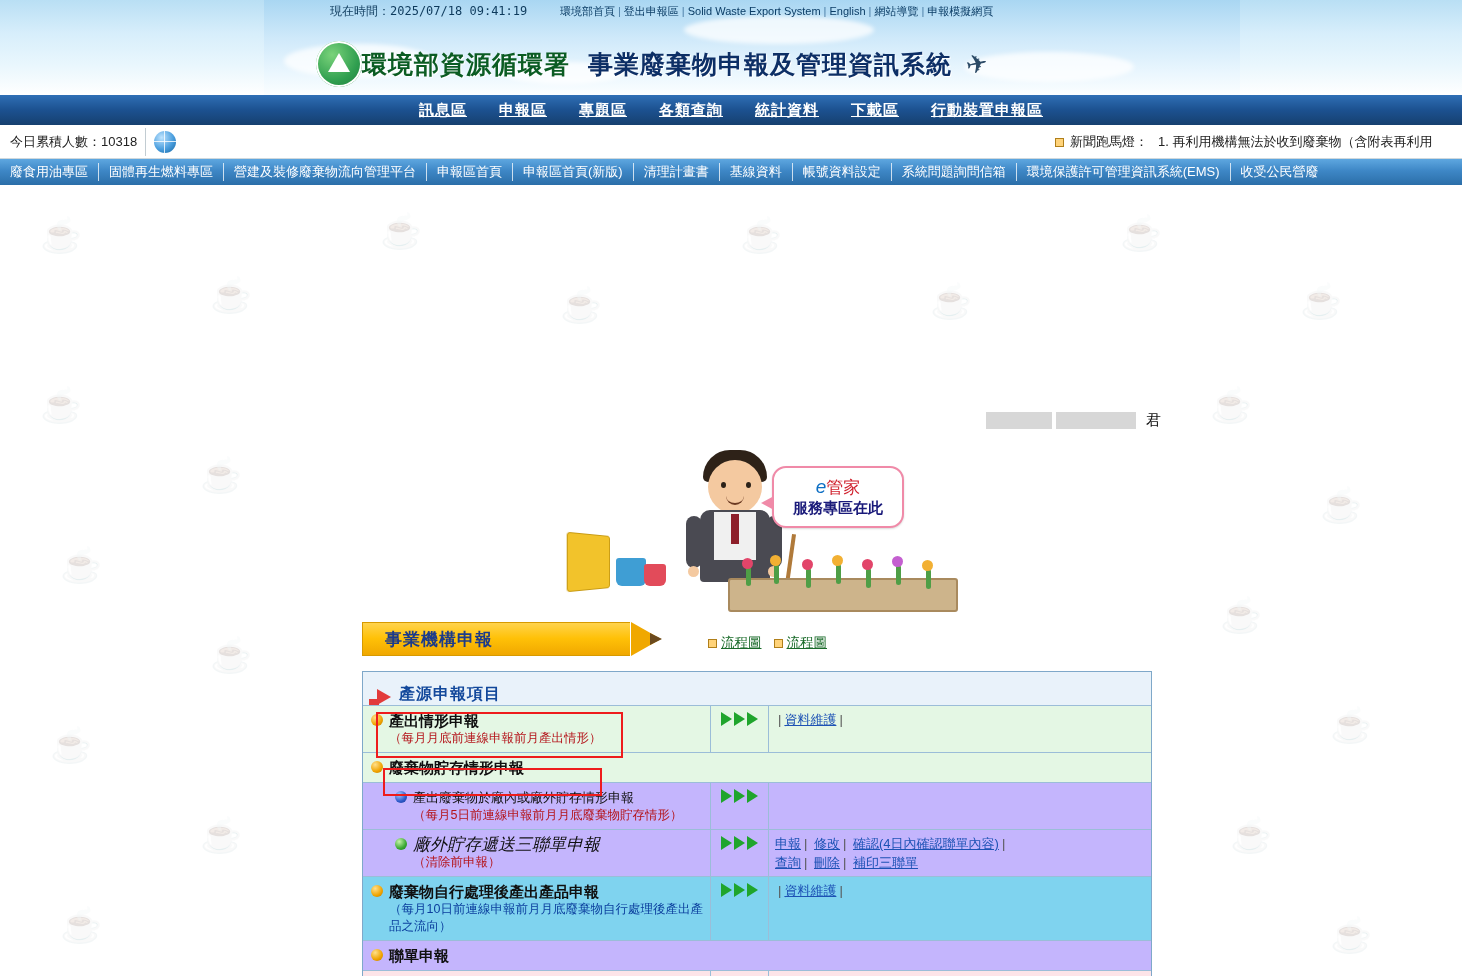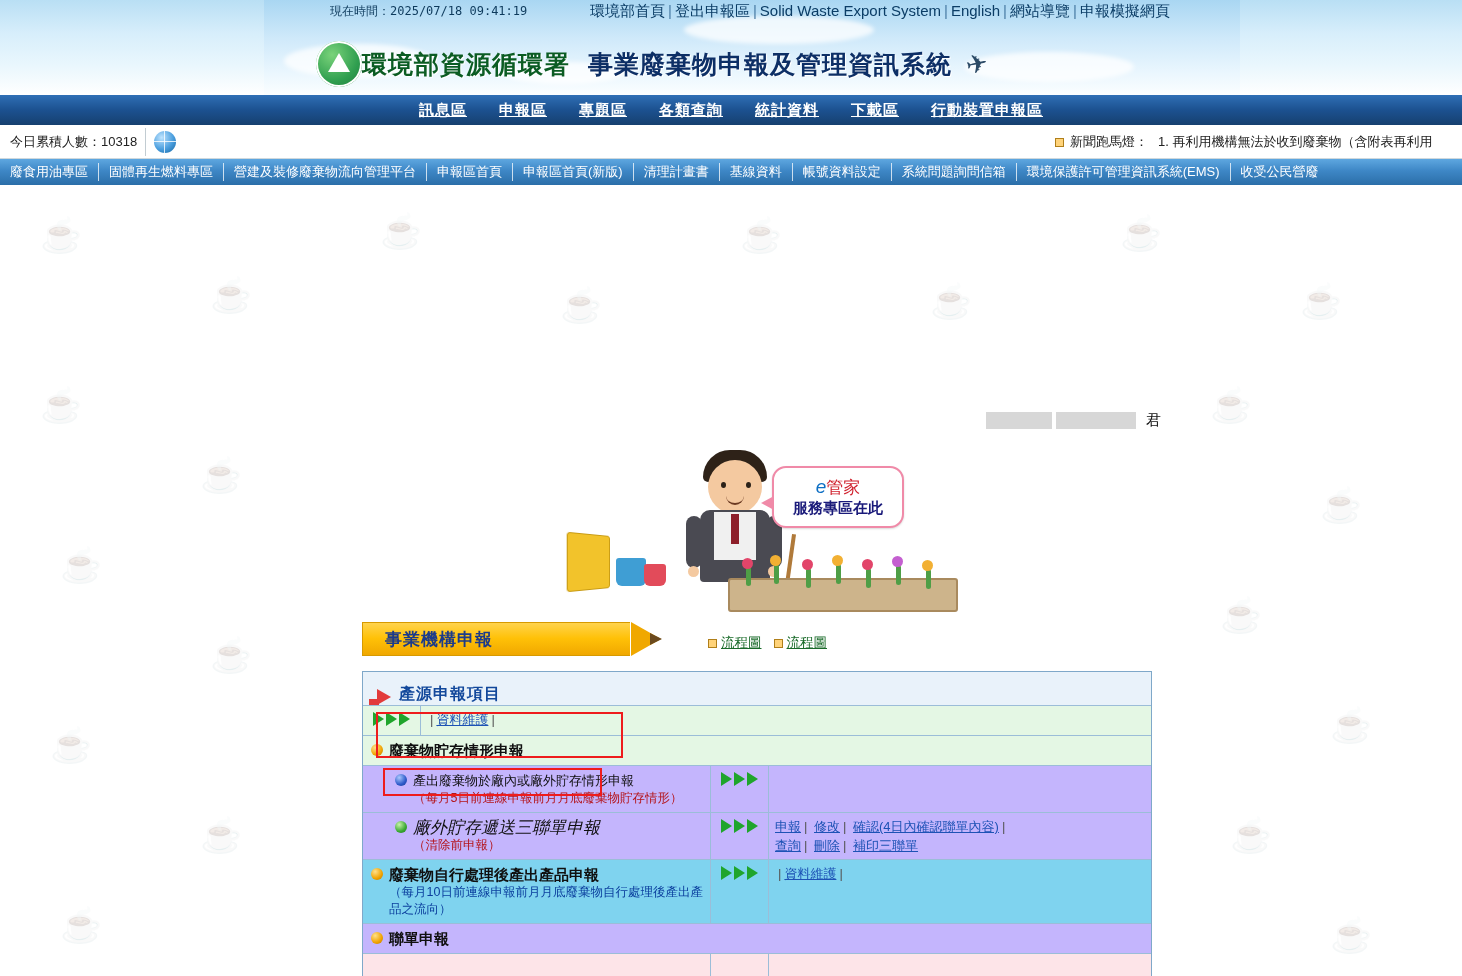--- a/index.html
+++ b/index.html
@@ -42,24 +42,24 @@
   .topbar .time {
     position: absolute;
     left: 330px; top: 0;
     white-space: nowrap;
     color: #0d3a5c;
     font-family: "DejaVu Sans Mono", monospace;
     font-size: 12px;
   }
   .topbar .links {
     position: absolute;
-    left: 590px; top: 0;
+    left: 560px; top: 0;
     white-space: nowrap;
     color: #0b3d66;
-    font-size: 15px;
+    font-size: 11px;
   }
   .topbar .links a {
     color: #0b3d66;
     text-decoration: none;
   }
   .topbar .sep { color: #4a7da5; padding: 0 3px; }
 
   .logo-row {
     position: absolute;
     left: 264px; top: 40px;
@@ -607,20 +607,27 @@
 
   <div class="maintable">
 
     <div class="mt-header">
       <div class="arrow-red-tail"></div>
       <div class="arrow-red"></div>
       <div class="mt-header-title">產源申報項目</div>
     </div>
 
     <div class="grp row-green">
+      <div class="grp-label">
+        <div class="bullet b-orange"></div>
+        <div>
+          <div class="grp-title">產出情形申報</div>
+          <div class="grp-sub">（每月月底前連線申報前月產出情形）</div>
+        </div>
+      </div>
       <div class="arrows-cell">
         <div class="tri"></div>
           <div class="tri"></div>
           <div class="tri"></div>
       </div>
       <div class="links-cell">
         <span class="lsep">|</span><a>資料維護</a><span class="lsep">|</span>
       </div>
     </div>
 

